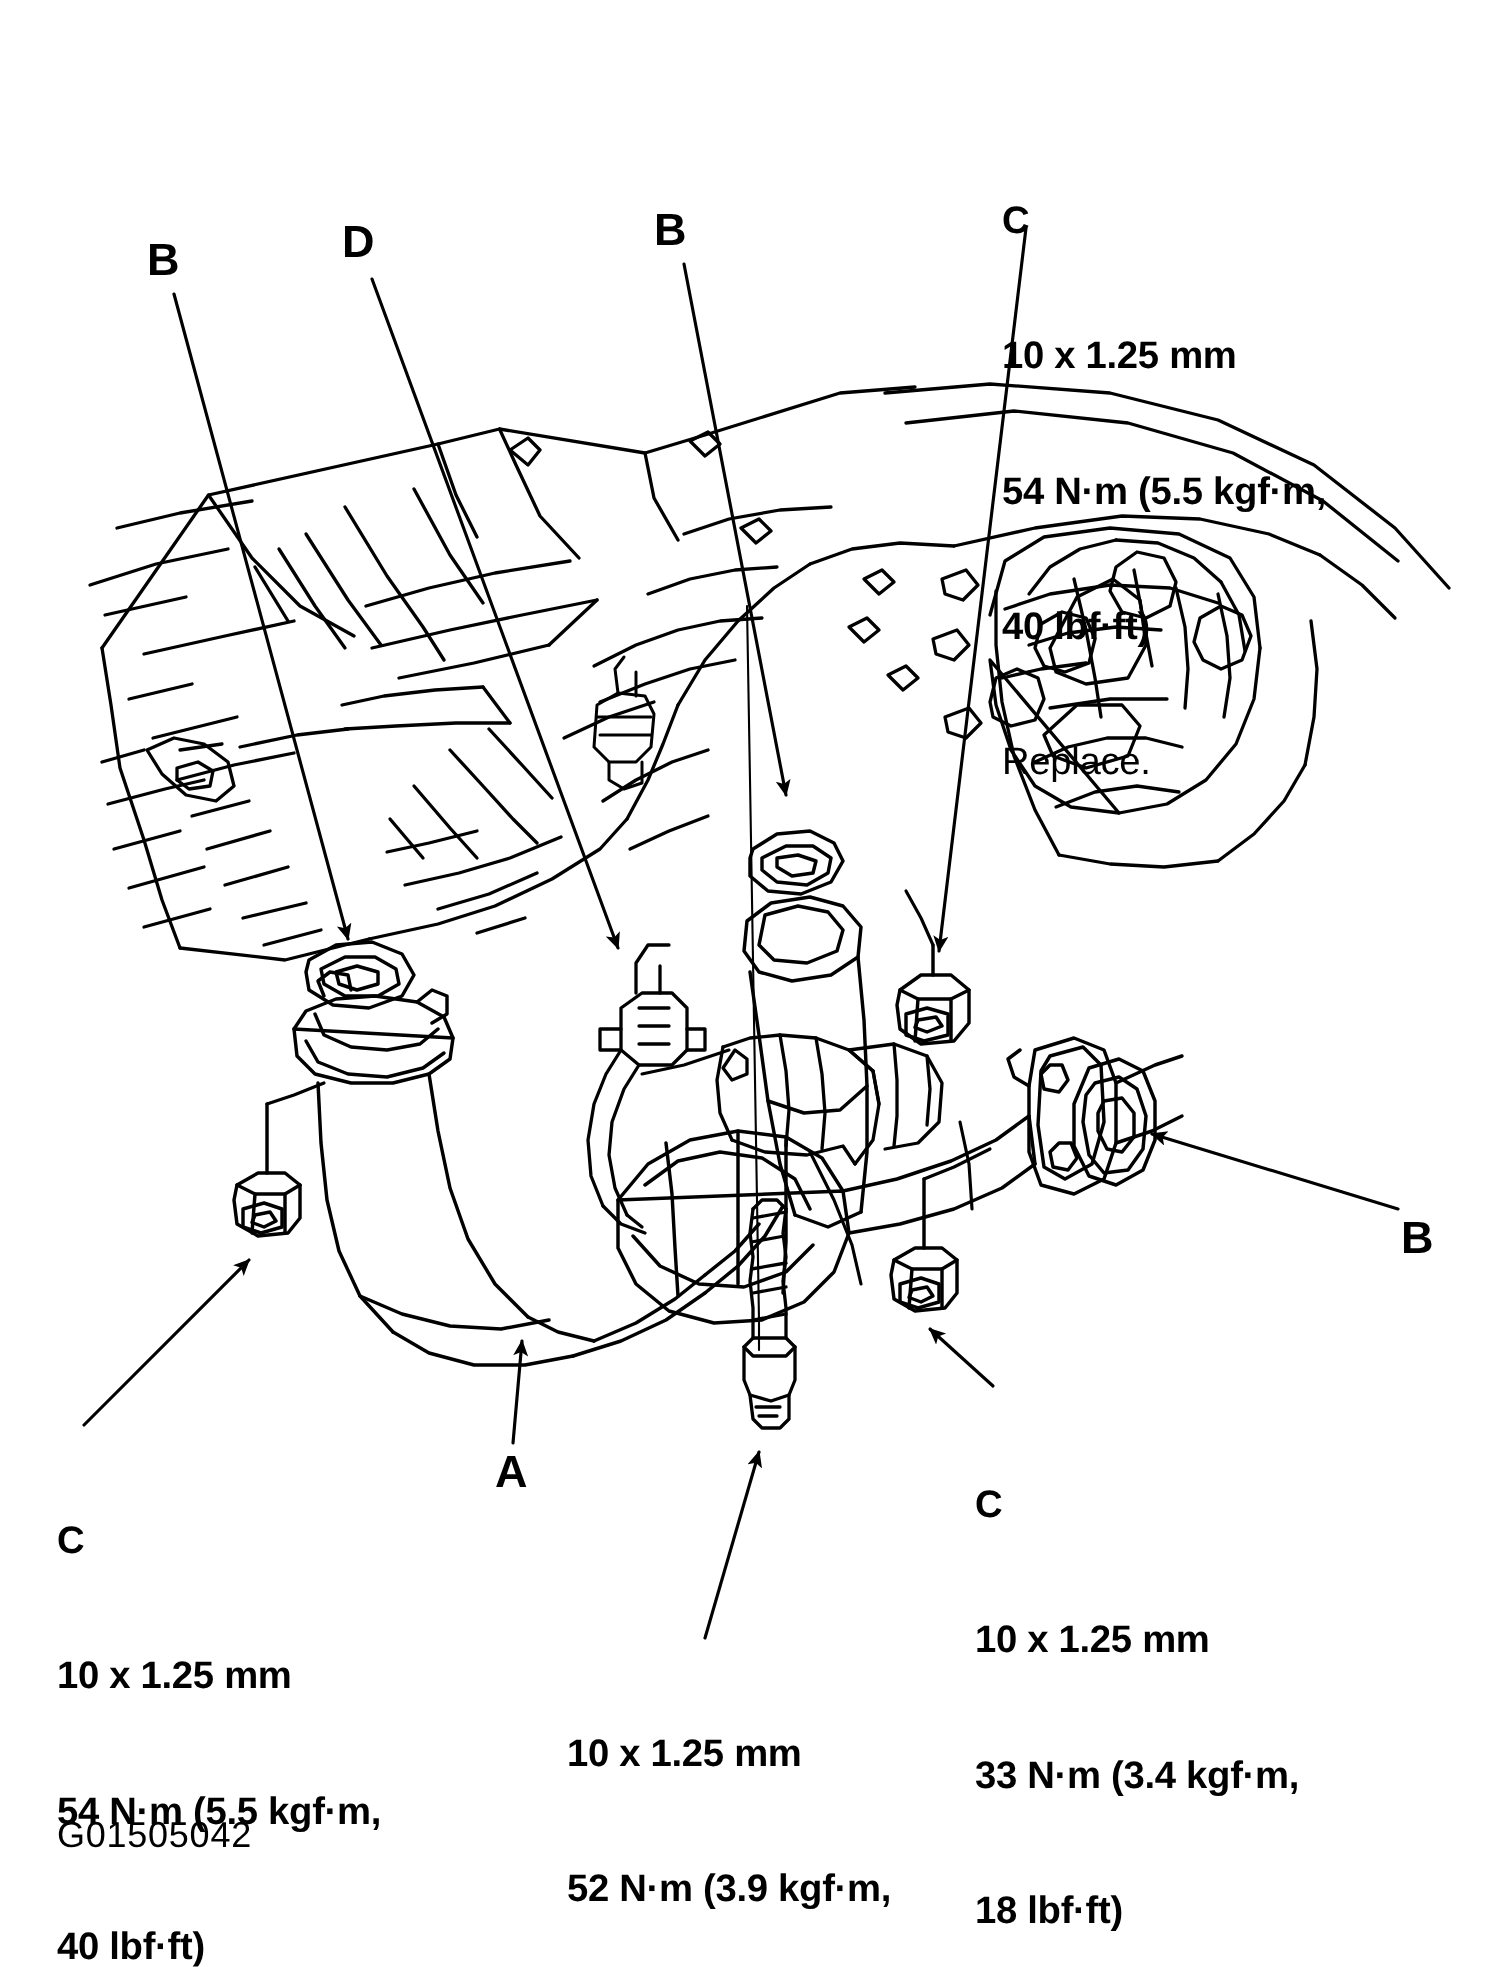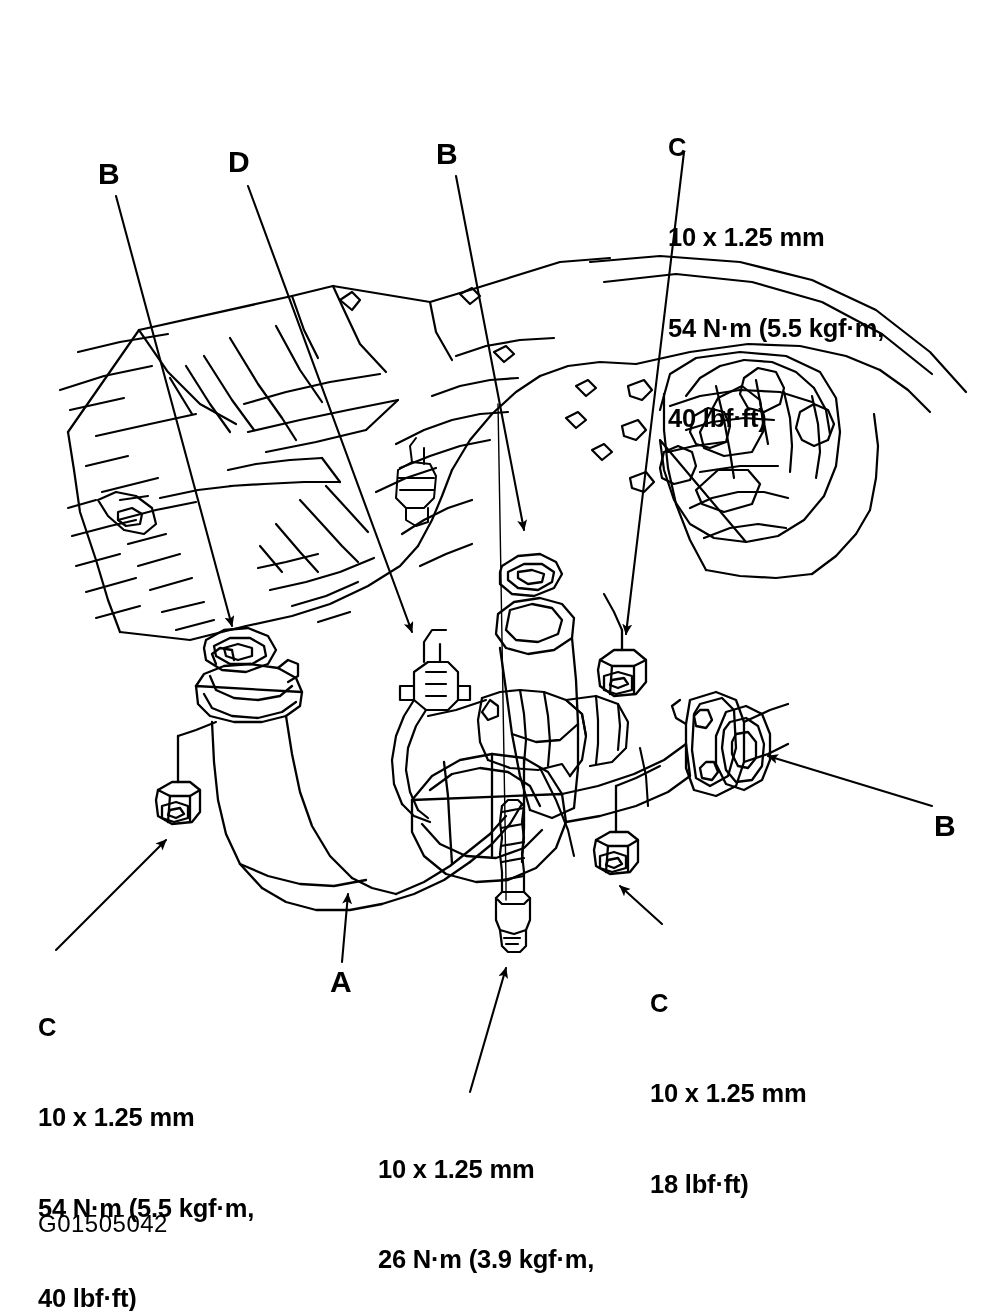--- a/index.html
+++ b/index.html
@@ -324,36 +324,38 @@
 
 <div class="lbl letter" style="left:934px; top:808px;">B</div>
 
 <div class="lbl letter" style="left:330px; top:964px;">A</div>
 
 <div class="lbl spec" style="left:668px; top:72px;">
   <div>C</div>
   <div>10 x 1.25 mm</div>
   <div>54 N·m (5.5 kgf·m,</div>
   <div>40 lbf·ft)</div>
+  <div class="rep">Replace.</div>
 </div>
 
 <div class="lbl spec" style="left:38px; top:952px;">
   <div>C</div>
   <div>10 x 1.25 mm</div>
   <div>54 N·m (5.5 kgf·m,</div>
   <div>40 lbf·ft)</div>
   
 </div>
 
 <div class="lbl spec" style="left:650px; top:928px;">
   <div>C</div>
   <div>10 x 1.25 mm</div>
+  <div>33 N·m (3.4 kgf·m,</div>
   <div>18 lbf·ft)</div>
   
 </div>
 
 <div class="lbl spec" style="left:378px; top:1094px;">
   <div>10 x 1.25 mm</div>
-  <div>26 N·m (3.9 kgf·m,</div>
+  <div>52 N·m (3.9 kgf·m,</div>
   
 </div>
 
 <div class="lbl figid" style="left:38px; top:1210px;">G01505042</div>
 
 </body></html>

